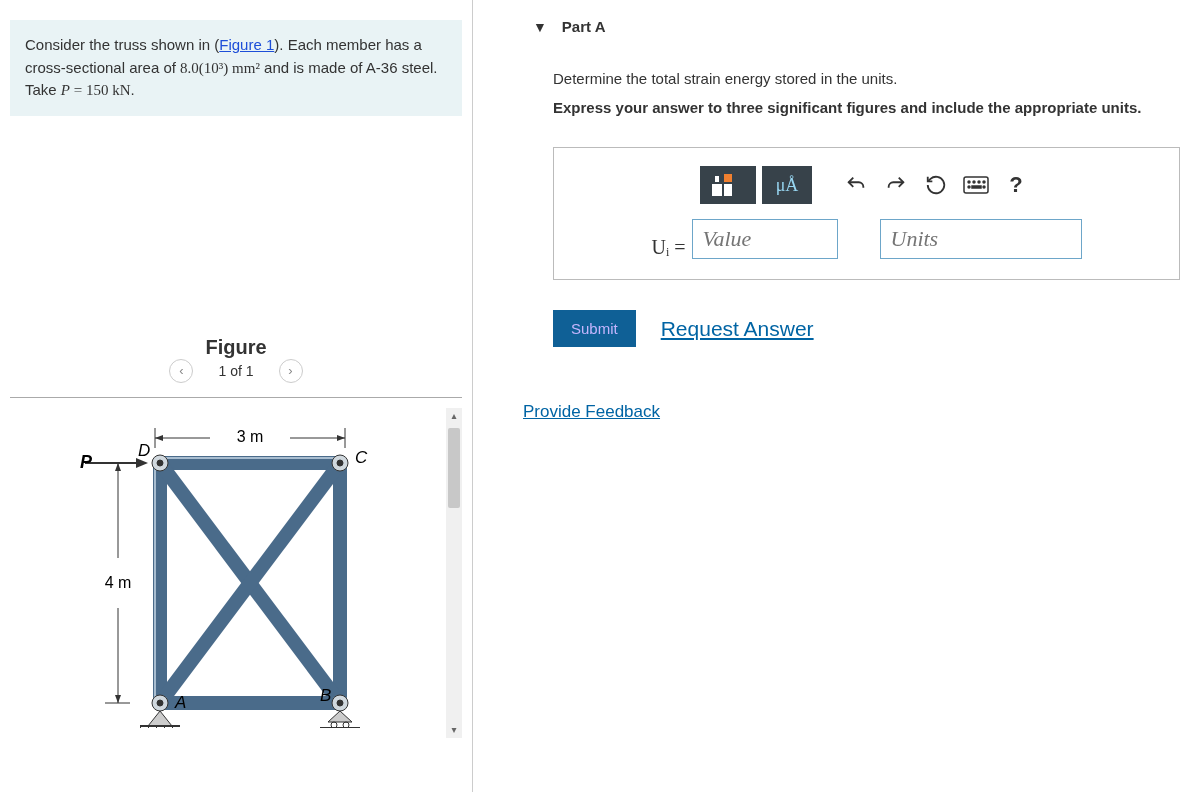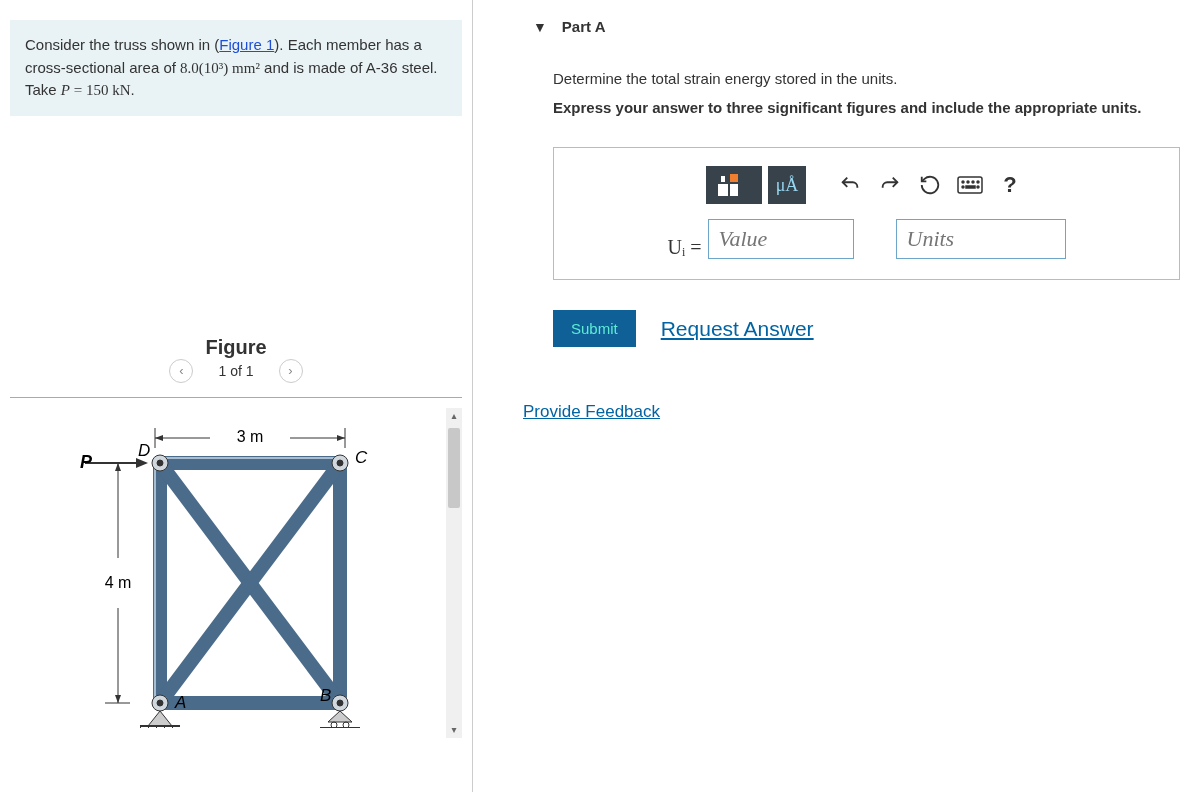--- a/index.html
+++ b/index.html
@@ -106,21 +106,21 @@
     color:#333;
   }
   .template-btn {
     width:56px; height:38px;
     background:#37424a;
     display:flex; align-items:center; justify-content:center;
     cursor:pointer;
   }
   .template-btn svg { width:36px; height:26px; }
   .unit-btn {
-    width:38px; height:38px;
+    width:50px; height:38px;
     background:#37424a;
     color:#97d5f0;
     font-family:'Times New Roman', serif;
     font-size:18px;
     display:flex; align-items:center; justify-content:center;
     cursor:pointer;
   }
   .tool-icon {
     width:34px;
     cursor:pointer;
@@ -137,28 +137,28 @@
     border:1px solid #6da6c9;
     height:40px;
     font-family:'Times New Roman', serif;
     font-size:22px;
     font-style:italic;
     color:#888;
     padding: 0 10px;
     box-sizing:border-box;
   }
   .value-input { width: 146px; }
-  .units-input { width: 170px; margin-left: 36px; }
+  .units-input { width: 202px; margin-left: 36px; }
   .submit-row {
     margin: 30px 0 0 60px;
     display:flex; align-items:center; gap:25px;
   }
   .submit-btn {
     background:#0f6096;
-    color:#5eead4;
+    color:#c4b5fd;
     border:none;
     padding: 10px 18px;
     font-size:15px;
     cursor:pointer;
   }
   .link { color:#0064a4; text-decoration:underline; cursor:pointer; font-size:21px;}
   .feedback-link {
     margin: 55px 0 0 30px;
   }
 </style>

